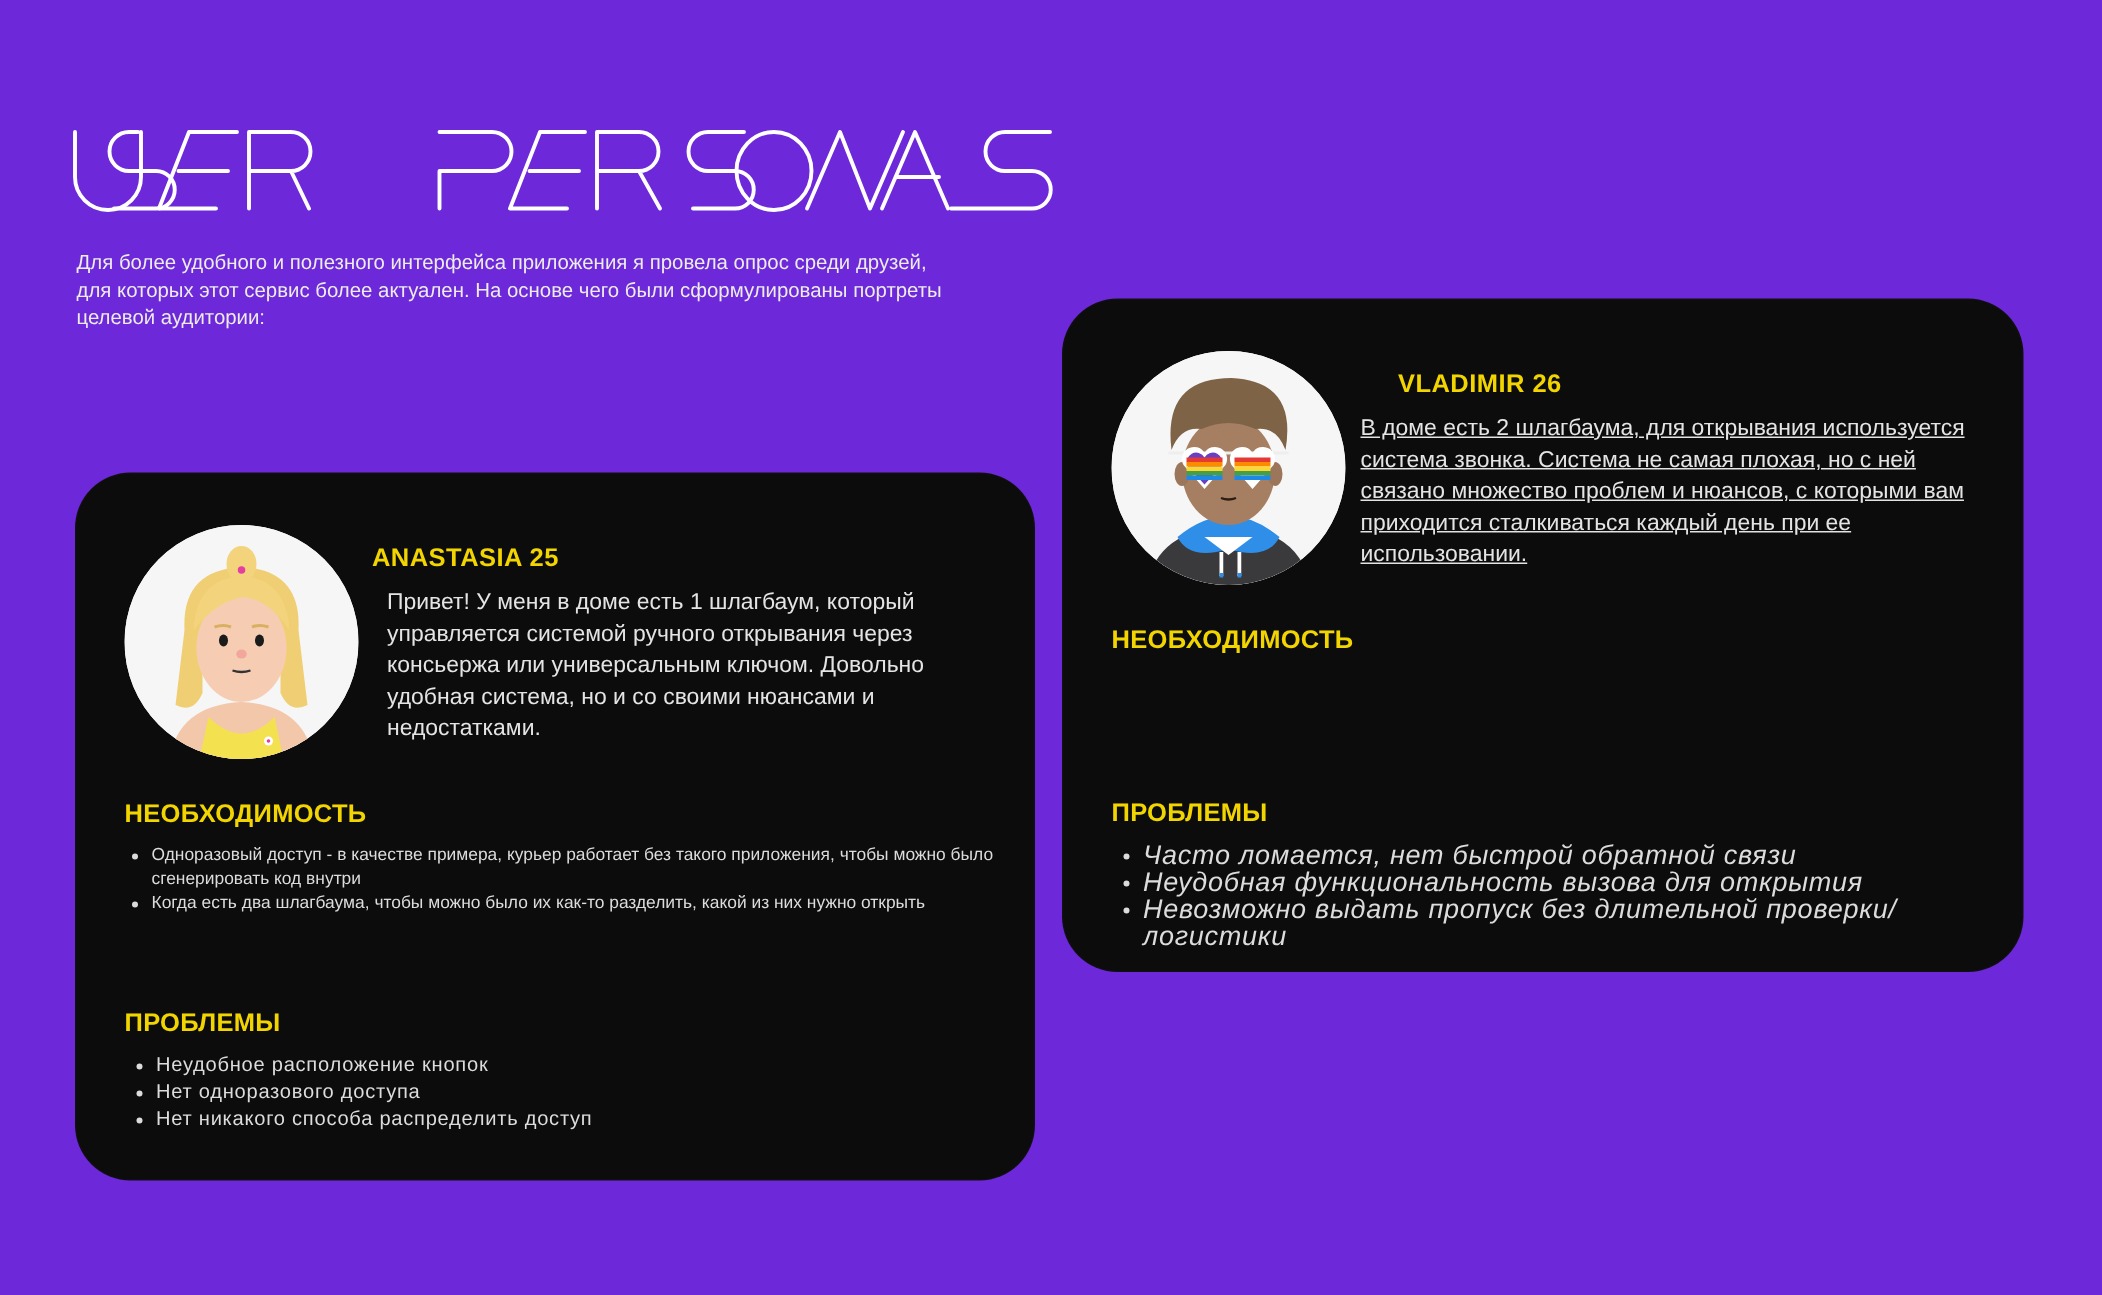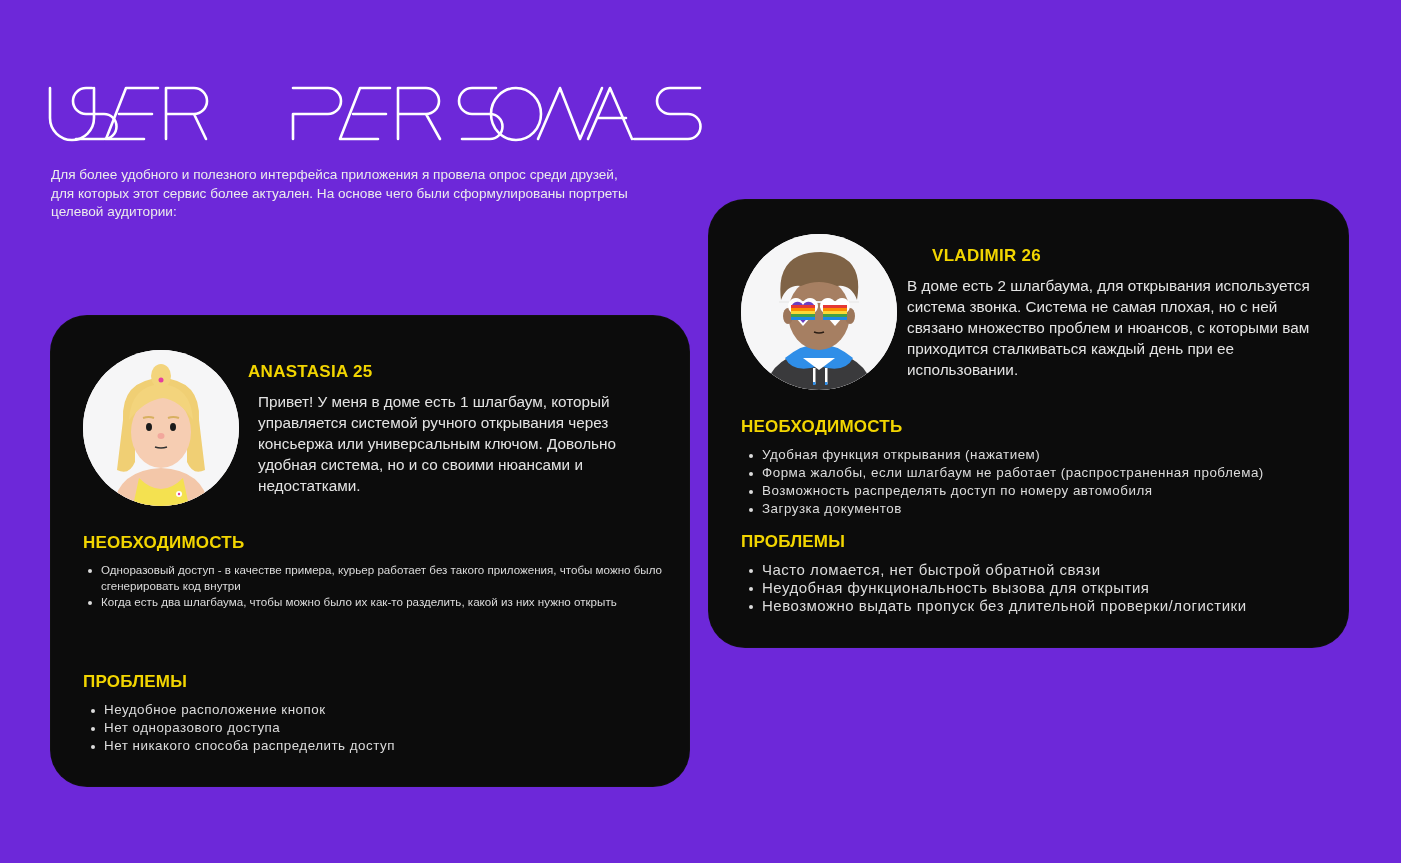--- a/index.html
+++ b/index.html
@@ -33,21 +33,21 @@
     .name {
       position: absolute; color: #f2d500; font-size: 17px; letter-spacing: 0.3px;
     }
     .card.a .name { left: 197px; top: 46px; }
     .card.v .name { left: 198px; top: 46px; margin-left: 25px; }
 
     .bio {
       position: absolute; font-size: 15.3px; line-height: 21px; color: #e4e4e4;
     }
     .card.a .bio { left: 207px; top: 75px; width: 420px; }
-    .card.v .bio { left: 198px; top: 75px; width: 420px; }
+    .card.v .bio { left: 198px; top: 75px; width: 420px; text-decoration: underline; }
 
     .sec-title {
       position: absolute; color: #f2d500; font-size: 17px; letter-spacing: 0.2px;
     }
     .list { position: absolute; list-style: none; color: #dcdcdc; }
     .list li { position: relative; padding-left: 18px; }
     .list li::before {
       content: ""; position: absolute; left: 5px; width: 4px; height: 4px;
       border-radius: 50%; background: #dcdcdc;
     }
@@ -58,21 +58,21 @@
     .card.a .need-list li::before { top: 7px; }
     .card.a .prob-title { left: 32px; top: 356px; }
     .card.a .prob-list { left: 35px; top: 385px; width: 560px; font-size: 13.4px; line-height: 18px; letter-spacing: 0.5px; }
     .card.a .prob-list li::before { top: 8px; }
 
     
     .card.v .need-title { left: 32px; top: 217px; }
     .card.v .need-list { left: 35px; top: 246px; width: 590px; font-size: 13.4px; line-height: 18px; letter-spacing: 0.5px; }
     .card.v .need-list li::before { top: 8px; }
     .card.v .prob-title { left: 32px; top: 332px; }
-    .card.v .prob-list { left: 35px; top: 361px; width: 590px; font-size: 15px; line-height: 18px; letter-spacing: 0.5px; }
+    .card.v .prob-list { left: 35px; top: 361px; width: 590px; font-size: 18px; line-height: 18px; letter-spacing: 0.5px; font-style: italic; }
     .card.v .prob-list li::before { top: 8px; }
   </style>
 </head>
 <body>
 
 <div class="page">
 
   <svg class="title-svg" width="660" height="60" viewBox="0 0 660 60" fill="none" stroke="#ffffff" stroke-width="2.6" stroke-linecap="round" stroke-linejoin="round">
     <title>USER PERSONAS</title>
 
@@ -182,26 +182,20 @@
           <rect x="82" y="80" width="24" height="3" fill="#43a047"></rect>
           <rect x="82" y="83" width="24" height="3" fill="#1e88e5"></rect>
         </g>
         <path d="M73 98 Q78 100 83 98" stroke="#2a1d14" stroke-width="1.5" fill="none"></path>
       </svg>
     </div>
     <h2 class="name">VLADIMIR 26</h2>
     <p class="bio">В доме есть 2 шлагбаума, для открывания используется система звонка. Система не самая плохая, но с ней связано множество проблем и нюансов, с которыми вам приходится сталкиваться каждый день при ее использовании.</p>
 
     <h3 class="sec-title need-title">НЕОБХОДИМОСТЬ</h3>
-    <ul class="list need-list">
-      <li>Удобная функция открывания (нажатием)</li>
-      <li>Форма жалобы, если шлагбаум не работает (распространенная проблема)</li>
-      <li>Возможность распределять доступ по номеру автомобиля</li>
-      <li>Загрузка документов</li>
-    </ul>
 
     <h3 class="sec-title prob-title">ПРОБЛЕМЫ</h3>
     <ul class="list prob-list">
       <li>Часто ломается, нет быстрой обратной связи</li>
       <li>Неудобная функциональность вызова для открытия</li>
       <li>Невозможно выдать пропуск без длительной проверки/логистики</li>
     </ul>
   </section>
 </div>
 

